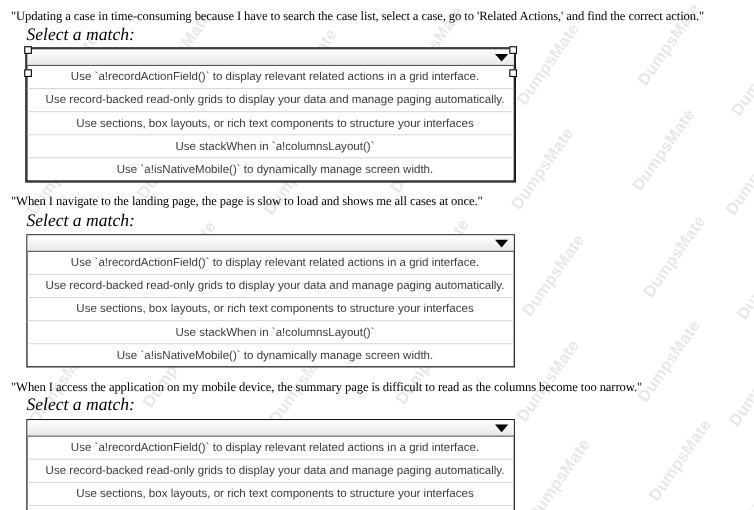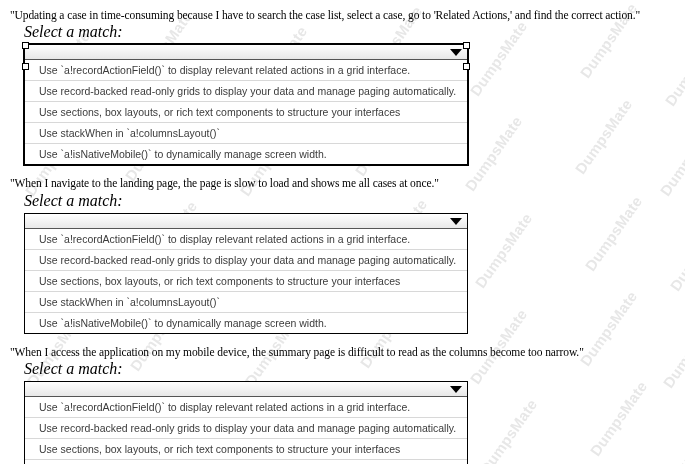--- a/index.html
+++ b/index.html
@@ -94,20 +94,21 @@
   .option {
     font-family: "Liberation Sans", sans-serif;
     font-size: 10.5px;
     color: #3b3b3b;
     padding: 4px 6px 4px 14px;
     border-bottom: 1px solid #d8d8d8;
     white-space: nowrap;
     overflow: hidden;
     text-overflow: ellipsis;
     background: transparent;
+    text-align: center;
   }
   .option:last-child {
     border-bottom: none;
   }
 
   
   .handle {
     position: absolute;
     width: 5px;
     height: 5px;

